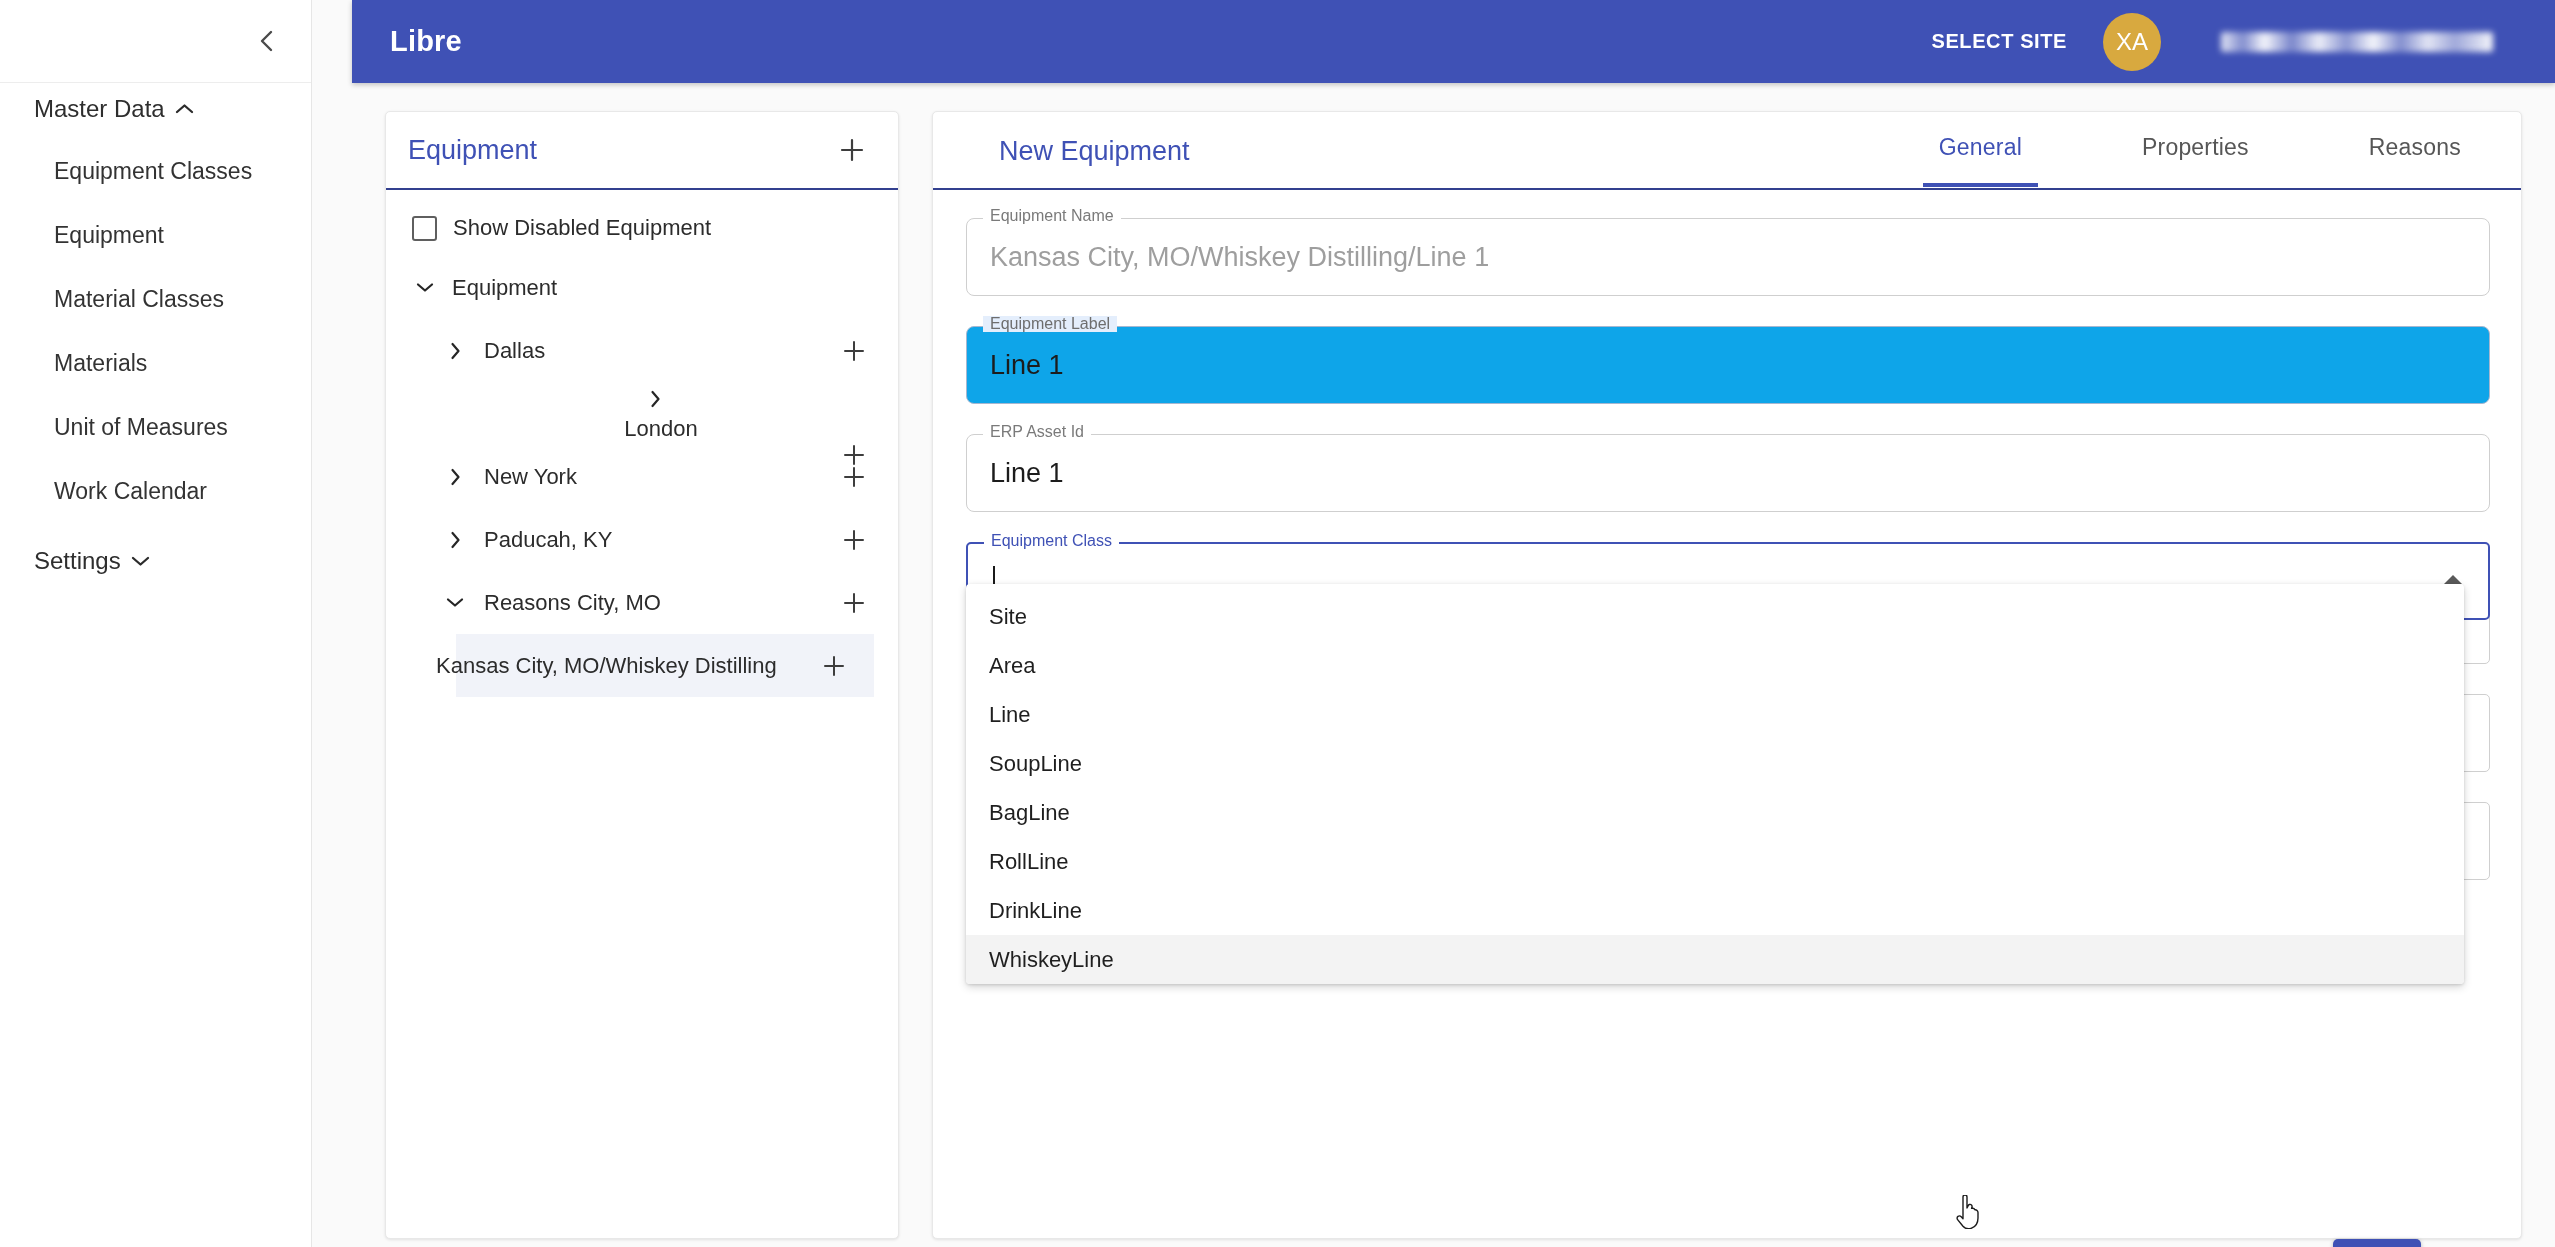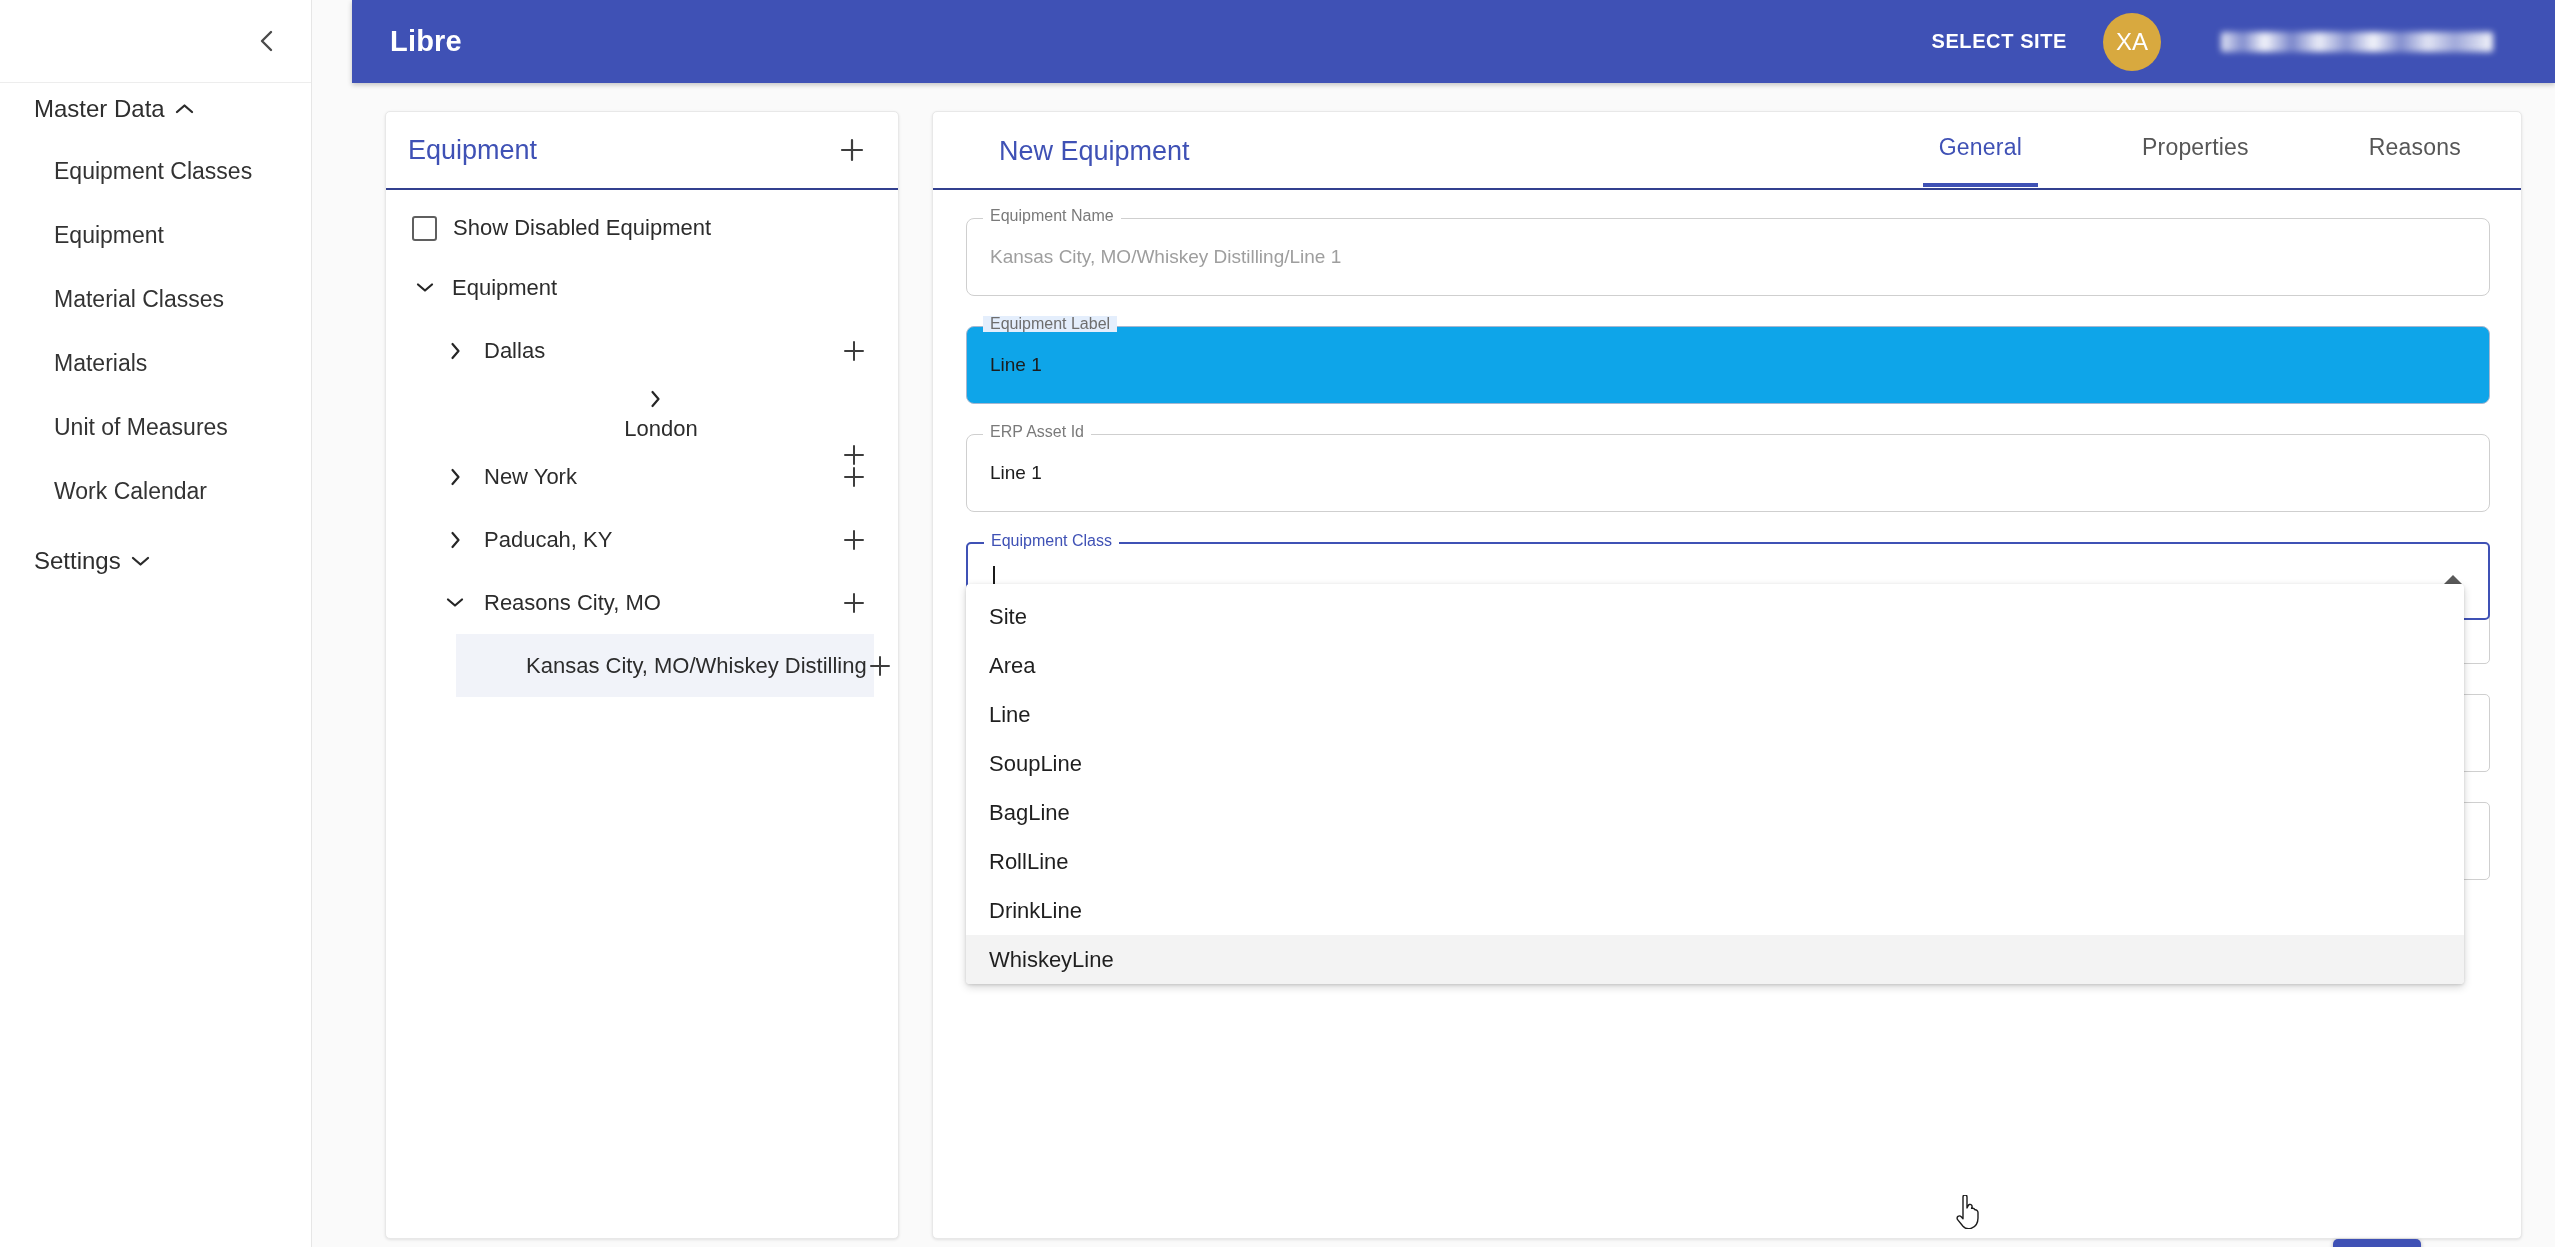--- a/index.html
+++ b/index.html
@@ -152,21 +152,21 @@
     position: absolute; left: 33px; width: 1524px; height: 78px;
     border: 1px solid #cfcfcf; border-radius: 8px; background: #fff;
   }
   .field .legend {
     position: absolute; top: -11px; left: 16px; background: #fff;
     padding: 0 7px; font-size: 16px; color: #7a7a7a; line-height: 1;
     white-space: nowrap;
   }
   .field .value {
     position: absolute; left: 23px; top: 50%; transform: translateY(-50%);
-    font-size: 19px; color: #1c1c1c;
+    font-size: 27px; color: #1c1c1c;
   }
   .field .value.ph { color: #9e9e9e; }
 
   .field.autofill {
     background: #0ea5e9; border-color: #a6b7d0;
   }
   .field.autofill .legend { background: #e4eefc; color: #6e6e6e; }
 
   .field.focused {
     border: 2px solid #3f51b5; border-radius: 5px;
@@ -369,21 +369,21 @@
             </svg>
           </span>
           <span class="tree-label" style="margin-left:12px;">Reasons City, MO</span>
           <span class="tree-plus">
             <svg width="26" height="26" viewBox="0 0 26 26" aria-hidden="true">
                 <path d="M13 4 V22 M4 13 H22" stroke="#3d3d3d" stroke-width="2" stroke-linecap="round"></path>
               </svg>
           </span>
         </div>
 
-        <div class="tree-row selected" style="padding-left:90px; margin-left:70px; width:418px; padding-right:22px;">
+        <div class="tree-row selected" style="margin-left:70px; width:418px; padding-right:22px;">
           <span class="tree-label" style="margin-left:-20px;">Kansas City, MO/Whiskey Distilling</span>
           <span class="tree-plus">
             <svg width="26" height="26" viewBox="0 0 26 26" aria-hidden="true">
                 <path d="M13 4 V22 M4 13 H22" stroke="#3d3d3d" stroke-width="2" stroke-linecap="round"></path>
               </svg>
           </span>
         </div>
 
       </div>
     </div>

